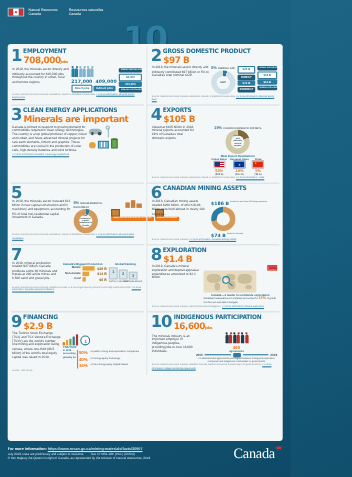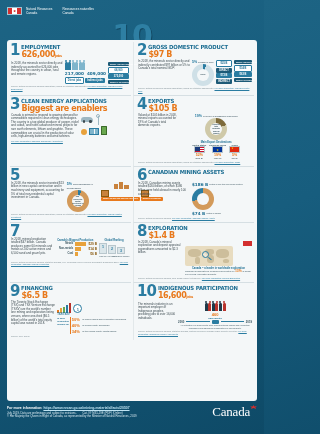--- a/index.html
+++ b/index.html
@@ -353,21 +353,21 @@
 
 <div class="card">
   <div class="grid">
 
     <div class="fact">
       <div class="fhead">
         <div class="fnum">1</div>
         <div class="ftitles">
           <div class="flabel">EMPLOYMENT</div>
           <div class="fvalue">
-            <span>626,000</span><span class="unit">Jobs</span>
+            <span>708,000</span><span class="unit">Jobs</span>
           </div>
         </div>
       </div>
       <div class="fbody">
         <div class="fdesc">In 2018, the minerals sector directly and indirectly accounted for 626,000 jobs throughout the country in urban, rural and remote regions.</div>
         <div class="fvis">
           <div class="people">
             <div class="person"></div>
               <div class="person"></div>
               <div class="person lt"></div>
@@ -437,21 +437,21 @@
         <span>Source: Natural Resources Canada calculations, based on Statistics Canada data.</span>
         <a href="#">For more information: Minerals Sector GDP</a>
       </div>
     </div>
 
     <div class="fact">
       <div class="fhead">
         <div class="fnum">3</div>
         <div class="ftitles">
           <div class="flabel">CLEAN ENERGY APPLICATIONS</div>
-          <div class="fvalue">Biggest are enablers</div>
+          <div class="fvalue">Minerals are important</div>
         </div>
       </div>
       <div class="fbody">
         <div class="fdesc" style="width:58%">Canada is primed to respond to growing demand for commodities required in clean energy technologies. The country is a top global producer of copper, nickel and cobalt, and hosts advanced mineral projects for rare earth elements, lithium and graphite. These commodities are crucial in the production of solar cells, high-density batteries and wind turbines.</div>
         <div class="fvis">
           <div style="display:flex; align-items:center; gap:2px;">
             <div class="carshape"></div>
             <div style="width:6px;height:11px;position:relative;">
               <div style="position:absolute;left:2.5px;top:2px;width:0.8px;height:9px;background:#9db7c2;"></div>
               <div style="position:absolute;left:1px;top:0px;width:4px;height:4px;border:0.5px solid #9db7c2;border-radius:50%;"></div>
@@ -679,21 +679,21 @@
         <span>Source: Natural Resources Canada, S&amp;P Global Market Intelligence.</span>
         <a href="#">For more information: Mineral Exploration</a>
       </div>
     </div>
 
     <div class="fact no-border">
       <div class="fhead">
         <div class="fnum">9</div>
         <div class="ftitles">
           <div class="flabel">FINANCING</div>
-          <div class="fvalue">$6.5 B</div>
+          <div class="fvalue">$2.9 B</div>
         </div>
       </div>
       <div class="fbody">
         <div class="fdesc" style="width:38%">The Toronto Stock Exchange (TSX) and TSX Venture Exchange (TSXV) are the world's number one mining and exploration listing venues, where one-third ($6.5 billion) of the world's total equity capital was raised in 2018.</div>
         <div class="fvis">
           <div style="display:flex;align-items:flex-end;gap:2px;">
             <div class="trend">
               <div class="tb" style="height:3px;background:#e8791c"></div>
               <div class="tb" style="height:4.5px;background:#e8a23c"></div>
               <div class="tb" style="height:6px;background:#6aa84f"></div>

